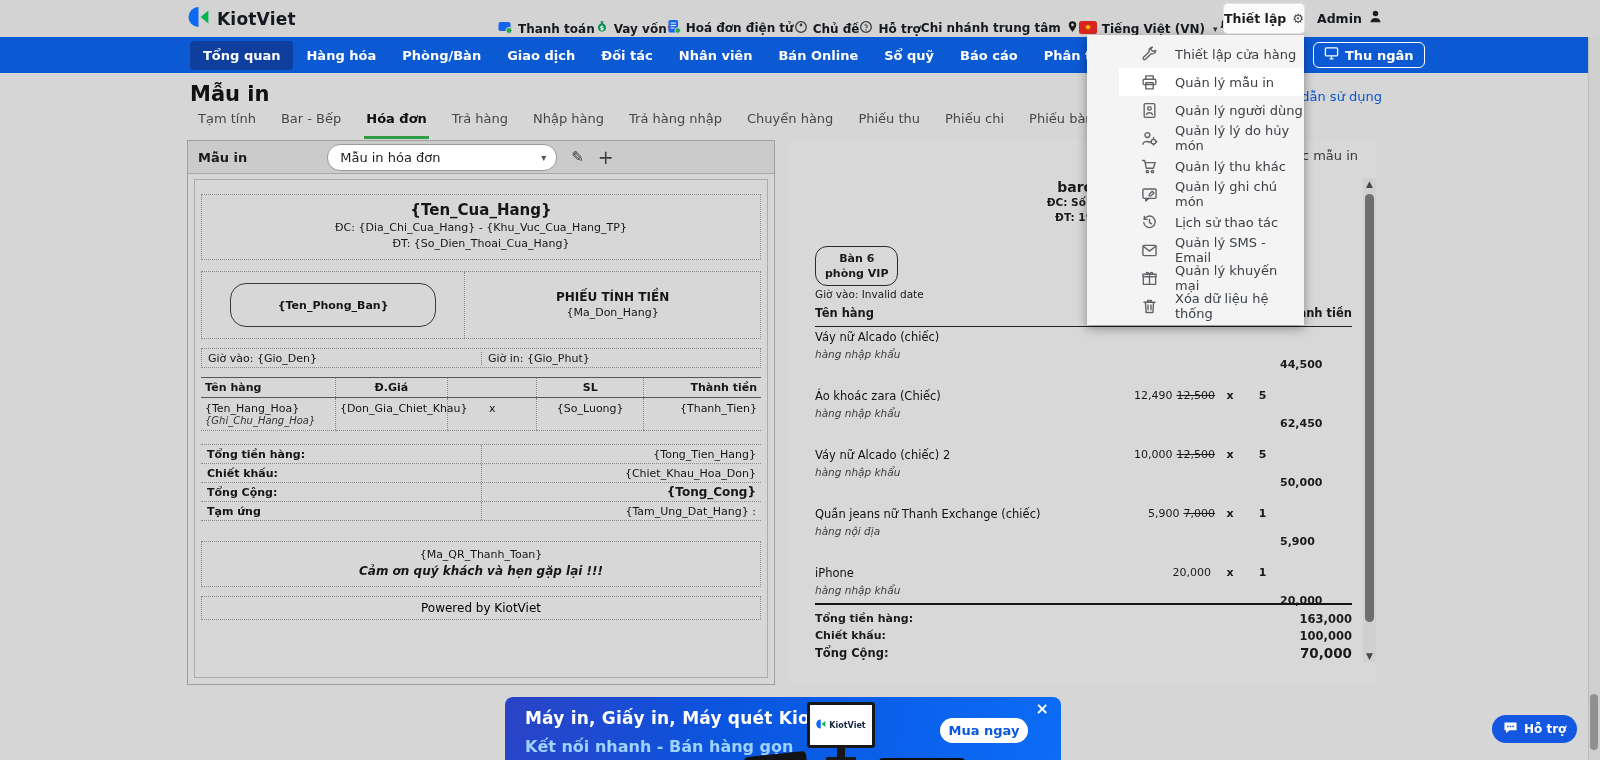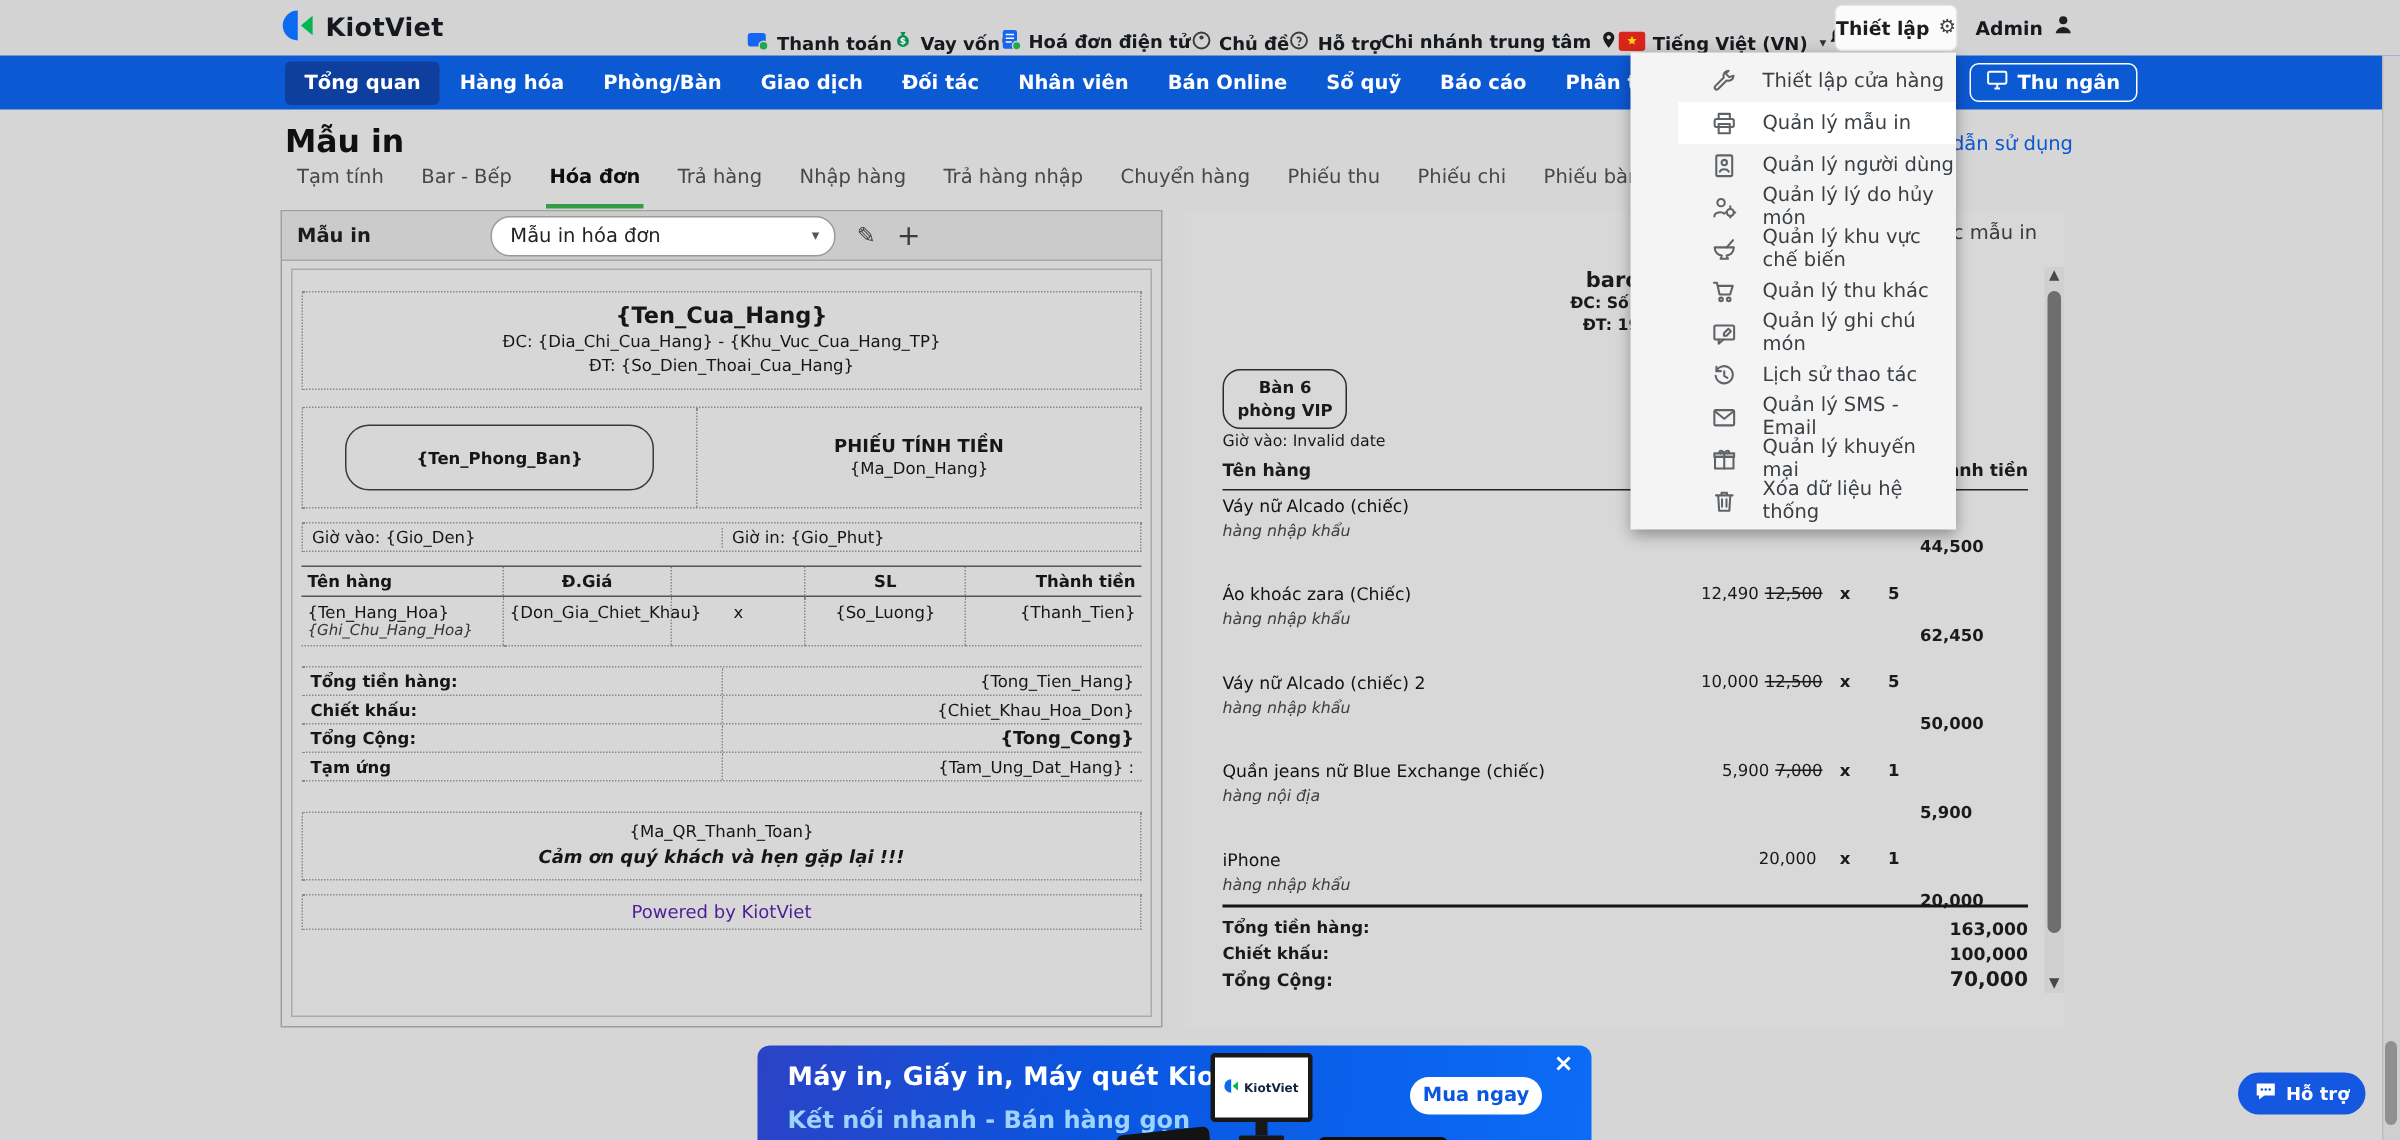--- a/index.html
+++ b/index.html
@@ -65,21 +65,21 @@
   .ttab .r{text-align:right;}
   .ttab .it{font-style:italic;font-size:10px;color:#333;}
   .totrows{margin-bottom:9px;}
   .totrow{display:flex;height:18px;align-items:center;border-bottom:1px dotted #8a8a8a;}
   .totrow:first-child{border-top:1px dotted #8a8a8a;}
   .totrow .tl{width:50%;padding-left:6px;font-weight:bold;box-sizing:border-box;}
   .totrow .tv{width:50%;text-align:right;padding-right:5px;border-left:1px dotted #8a8a8a;box-sizing:border-box;height:100%;display:flex;align-items:center;justify-content:flex-end;}
   .totrow .tv.bold{font-weight:bold;font-size:12px;}
   .secF{text-align:center;padding:5px 0 7px;line-height:16px;margin-bottom:9px;margin-top:20px;}
   .thanks{font-weight:bold;font-style:italic;font-size:12px;}
-  .secG{text-align:center;padding:4px 0;font-size:12px;color:#4c1d95;}
+  .secG{text-align:center;padding:4px 0;font-size:12px;color:#000000;}
 
   
   .preview-panel{position:absolute;left:790px;top:140px;width:586px;height:545px;background:#d8d8d8;}
   .watermark{position:absolute;top:8px;right:18px;font-size:13px;color:#3a3a3a;}
   .pv-head{position:absolute;left:70px;top:40px;width:450px;text-align:center;line-height:15px;}
   .pv-store{font-size:14px;font-weight:bold;}
   .pv-line{font-size:10.5px;font-weight:bold;}
   .pv-badge{position:absolute;left:25px;top:106px;border:1.3px solid #2a2a2a;border-radius:12px;padding:4px 9px;text-align:center;font-size:11px;font-weight:bold;line-height:15px;}
   .pv-time{position:absolute;left:25px;top:148px;font-size:10.5px;}
   .pv-cols{position:absolute;left:25px;top:166px;width:537px;display:flex;justify-content:space-between;font-size:11.5px;font-weight:bold;border-bottom:1.5px solid #222;padding-bottom:6px;}
@@ -381,21 +381,21 @@
             <div class="pv-name">Váy nữ Alcado (chiếc) 2</div>
             <div class="pv-note">hàng nhập khẩu</div>
           </div>
         <div class="pv-price"><span>10,000</span><s>12,500</s></div>
         <div class="pv-x">x</div>
         <div class="pv-qty">5</div>
         <div class="pv-total">50,000</div>
       </div>
       <div class="pv-item">
         <div>
-            <div class="pv-name">Quần jeans nữ Blue Exchange (chiếc)</div>
+            <div class="pv-name">Quần jeans nữ Thanh Exchange (chiếc)</div>
             <div class="pv-note">hàng nội địa</div>
           </div>
         <div class="pv-price"><span>5,900</span><s>7,000</s></div>
         <div class="pv-x">x</div>
         <div class="pv-qty">1</div>
         <div class="pv-total">5,900</div>
       </div>
       <div class="pv-item">
         <div>
             <div class="pv-name">iPhone</div>
@@ -456,27 +456,20 @@
       <svg viewBox="0 0 16 16">
           <circle cx="6" cy="4.8" r="2.3"></circle>
           <path d="M1.8 13.5c0-2.8 4.6-3.4 6.2-1.8"></path>
           <circle cx="11.8" cy="11" r="2.2"></circle>
           <path d="M11.8 7.9v-.8M11.8 14.1v-.8M14.9 11h-.8M9.5 11h-.8"></path>
         </svg>
       <span>Quản lý lý do hủy món</span>
     </div>
     <div class="mrow">
       <svg viewBox="0 0 16 16">
-          <path d="M2 6.5h12c0 2.8-2 4.8-4.5 5.2l.8 2H5.7l.8-2C4 11.3 2 9.3 2 6.5z"></path>
-          <path d="M9.5 6.5l4-4.5"></path>
-        </svg>
-      <span>Quản lý khu vực chế biến</span>
-    </div>
-    <div class="mrow">
-      <svg viewBox="0 0 16 16">
           <path d="M1.5 2.3h1.9l1.7 7.4h6.6l1.6-5.4H4.3"></path>
           <circle cx="6" cy="12.8" r="1.1"></circle>
           <circle cx="10.8" cy="12.8" r="1.1"></circle>
         </svg>
       <span>Quản lý thu khác</span>
     </div>
     <div class="mrow">
       <svg viewBox="0 0 16 16">
           <rect x="1.8" y="2.8" width="12.4" height="8.8" rx="1"></rect>
           <path d="M4.5 11.6v2.6l3-2.6"></path>

